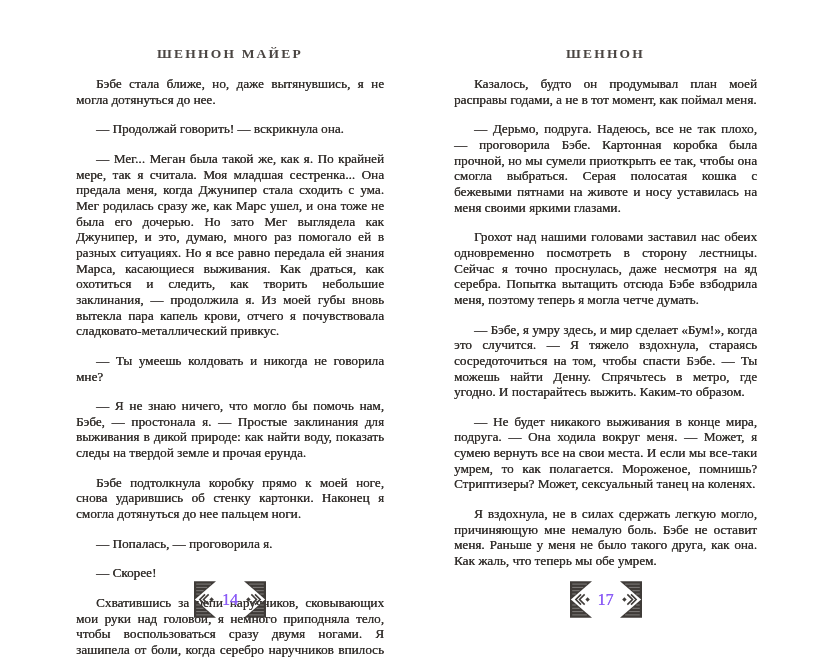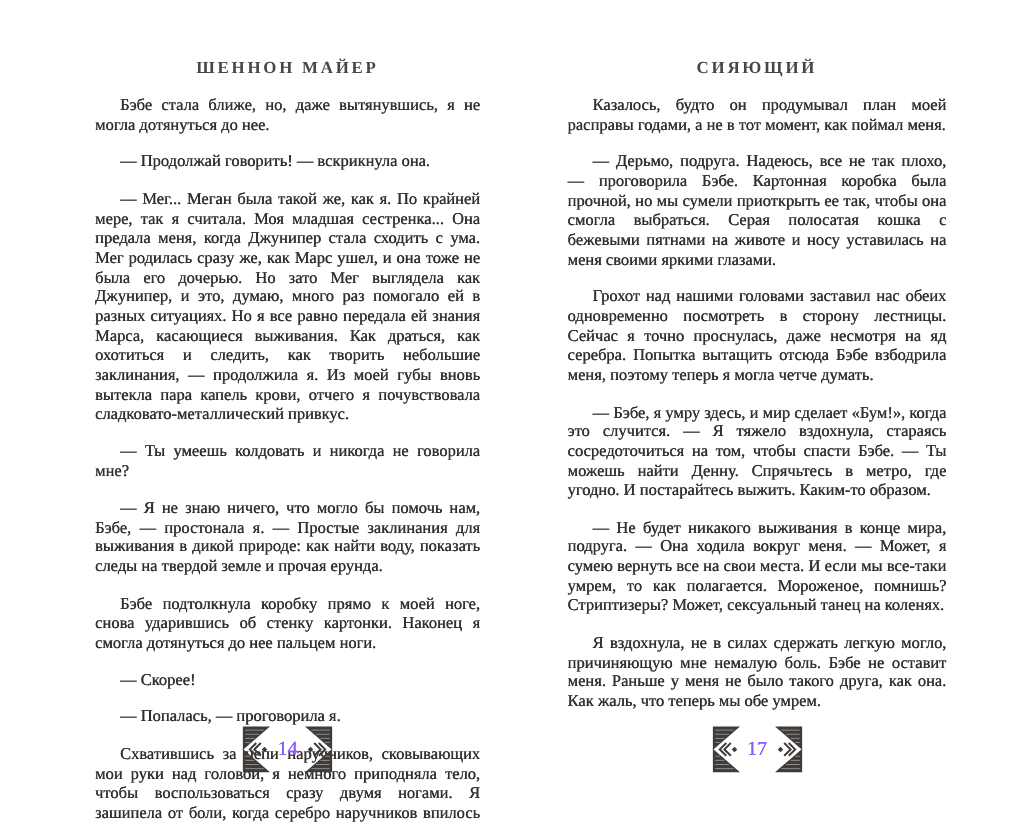--- a/index.html
+++ b/index.html
@@ -88,37 +88,37 @@
 
   <section class="page page-left">
     <div class="running-head">ШЕННОН МАЙЕР</div>
     <div class="text-body">
         <p>Бэбе стала ближе, но, даже вытянувшись, я не могла дотянуться до нее.</p>
         <p>— Продолжай говорить! — вскрикнула она.</p>
         <p>— Мег... Меган была такой же, как я. По крайней мере, так я считала. Моя младшая сестренка... Она предала меня, когда Джунипер стала сходить с ума. Мег родилась сразу же, как Марс ушел, и она тоже не была его дочерью. Но зато Мег выглядела как Джунипер, и это, думаю, много раз помогало ей в разных ситуациях. Но я все равно передала ей знания Марса, касающиеся выживания. Как драться, как охотиться и следить, как творить небольшие заклинания, — продолжила я. Из моей губы вновь вытекла пара капель крови, отчего я почувствовала сладковато-металлический привкус.</p>
         <p>— Ты умеешь колдовать и никогда не говорила мне?</p>
         <p>— Я не знаю ничего, что могло бы помочь нам, Бэбе, — простонала я. — Простые заклинания для выживания в дикой природе: как найти воду, показать следы на твердой земле и прочая ерунда.</p>
         <p>Бэбе подтолкнула коробку прямо к моей ноге, снова ударившись об стенку картонки. Наконец я смогла дотянуться до нее пальцем ноги.</p>
+        <p>— Попалась, — проговорила я.</p>
         <p>— Скорее!</p>
-        <p>— Попалась, — проговорила я.</p>
         <p>Схватившись за цепи наручников, сковывающих мои руки над головой, я немного приподняла тело, чтобы воспользоваться сразу двумя ногами. Я зашипела от боли, когда серебро наручников впилось глубже, надавив на сухожилия и кости. Урод сделал все, чтобы я не смогла сбежать.</p>
       </div>
     <div class="page-number-ornament">
       <svg class="orn">
           <use href="#orn-corner"></use>
         </svg>
       <span class="page-number">14</span>
       <svg class="orn flip">
           <use href="#orn-corner"></use>
         </svg>
     </div>
   </section>
 
   <section class="page page-right">
-    <div class="running-head">СИЯЮЩИЙ</div>
+    <div class="running-head">ШЕННОН</div>
     <div class="text-body">
         <p>Казалось, будто он продумывал план моей расправы годами, а не в тот момент, как поймал меня.</p>
         <p>— Дерьмо, подруга. Надеюсь, все не так плохо, — проговорила Бэбе. Картонная коробка была прочной, но мы сумели приоткрыть ее так, чтобы она смогла выбраться. Серая полосатая кошка с бежевыми пятнами на животе и носу уставилась на меня своими яркими глазами.</p>
         <p>Грохот над нашими головами заставил нас обеих одновременно посмотреть в сторону лестницы. Сейчас я точно проснулась, даже несмотря на яд серебра. Попытка вытащить отсюда Бэбе взбодрила меня, поэтому теперь я могла четче думать.</p>
         <p>— Бэбе, я умру здесь, и мир сделает «Бум!», когда это случится. — Я тяжело вздохнула, стараясь сосредоточиться на том, чтобы спасти Бэбе. — Ты можешь найти Денну. Спрячьтесь в метро, где угодно. И постарайтесь выжить. Каким-то образом.</p>
         <p>— Не будет никакого выживания в конце мира, подруга. — Она ходила вокруг меня. — Может, я сумею вернуть все на свои места. И если мы все-таки умрем, то как полагается. Мороженое, помнишь? Стриптизеры? Может, сексуальный танец на коленях.</p>
         <p>Я вздохнула, не в силах сдержать легкую могло, причиняющую мне немалую боль. Бэбе не оставит меня. Раньше у меня не было такого друга, как она. Как жаль, что теперь мы обе умрем.</p>
       </div>
     <div class="page-number-ornament">
       <svg class="orn">

